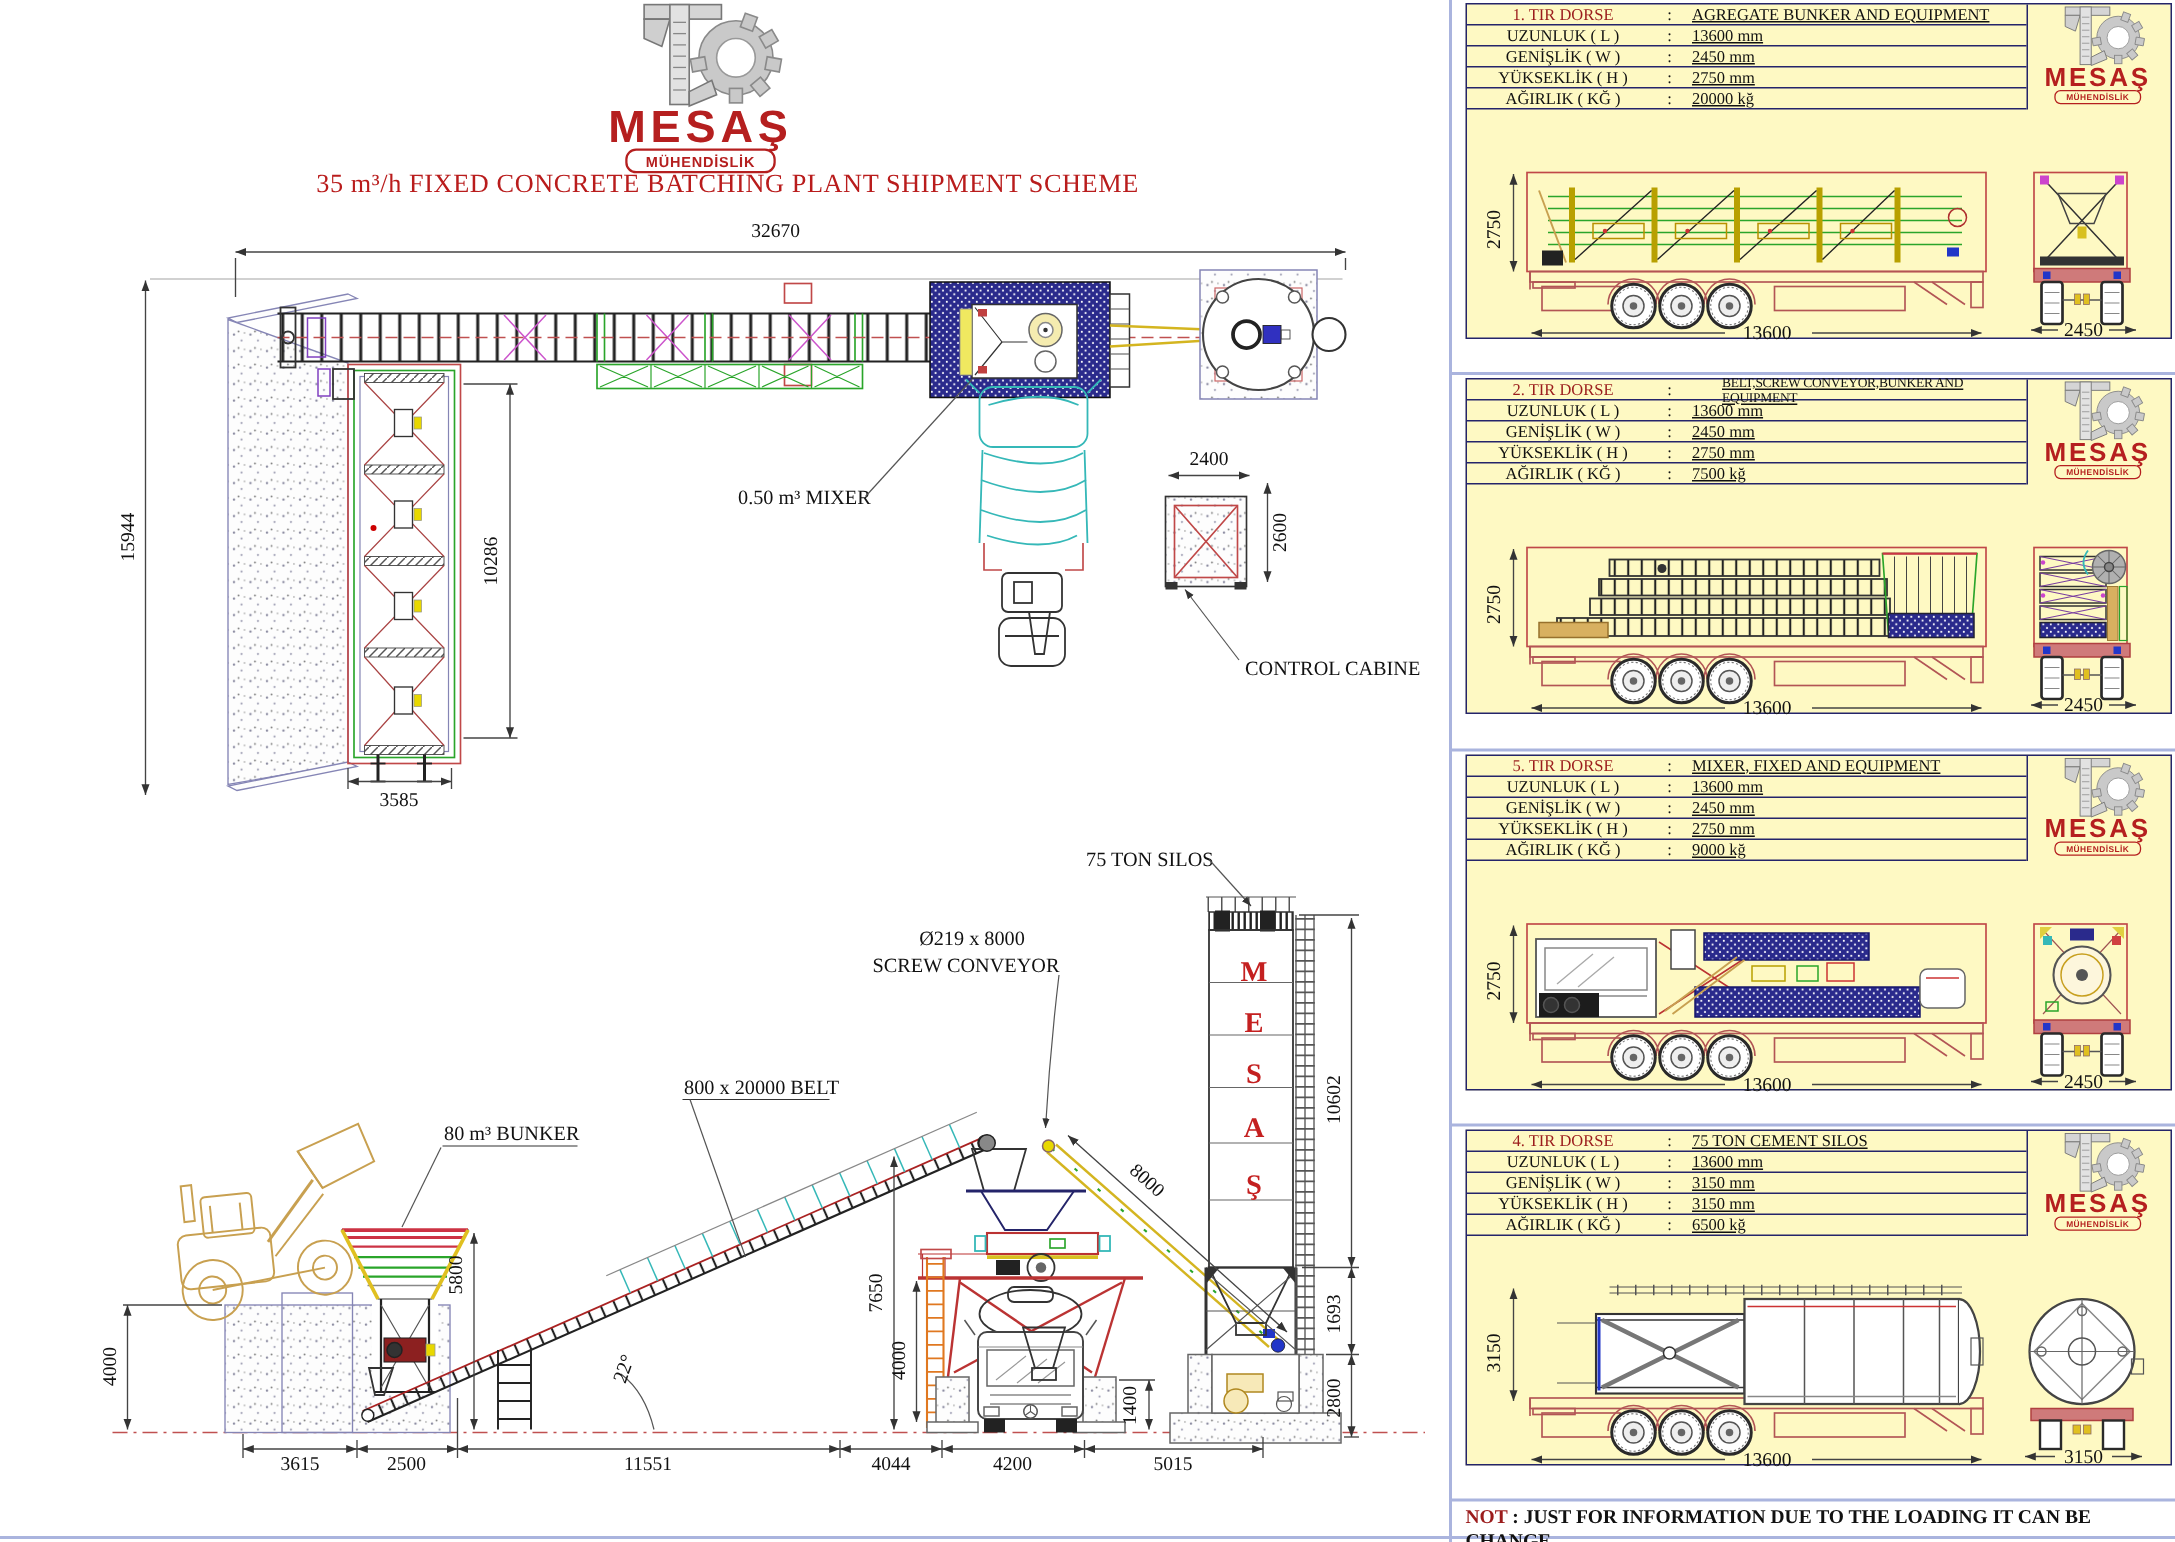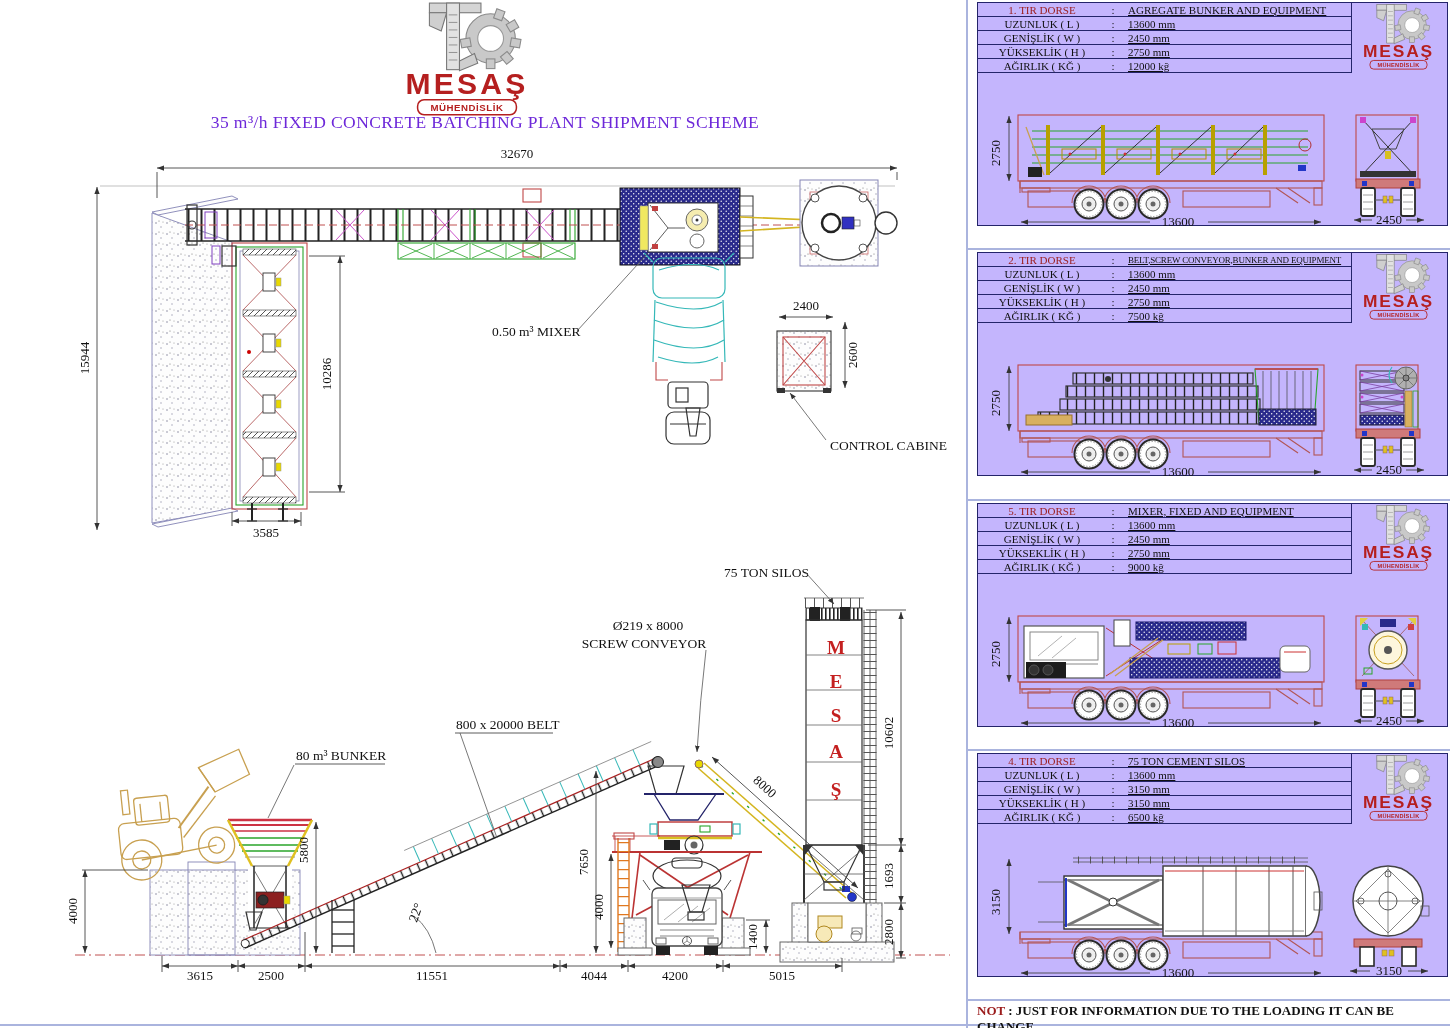--- a/index.html
+++ b/index.html
@@ -1,44 +1,44 @@
 <!DOCTYPE html>
 <html><head>
 <meta charset="utf-8">
 <style>
   html,body{margin:0;padding:0;background:#e8e8f0;}
   .stage{position:relative;width:1450px;height:1028px;background:#fff;overflow:hidden;
          font-family:"Liberation Serif",serif;}
   .title{position:absolute;left:0;top:112px;width:970px;text-align:center;
-         font-size:17.5px;letter-spacing:.4px;color:#6d28d9;}
+         font-size:17.5px;letter-spacing:.4px;color:#b91c1c;}
   svg text{font-family:"Liberation Serif",serif;}
   .dim line{stroke:#444;stroke-width:.9;}
   .dim text{font-size:13px;fill:#111;}
   .ext{stroke:#999;stroke-width:.6;}
   .tick{stroke:#555;stroke-width:.8;}
   .s1{stroke:#333;fill:none;stroke-width:1.2;}
   .s0{stroke:#555;fill:none;stroke-width:.8;}
   .red{stroke:#c04848;fill:none;stroke-width:1.1;}
   .brick{stroke:#b25555;fill:none;stroke-width:1.1;}
   .grn{stroke:#2aa52a;fill:none;stroke-width:1.1;}
   .yel{stroke:#d4b520;fill:none;stroke-width:1.6;}
   .cyn{stroke:#35b8b8;fill:none;stroke-width:1.2;}
   .tan{stroke:#c8a050;fill:none;stroke-width:1.3;}
   .nav{stroke:#24246a;fill:none;stroke-width:1.3;}
   .lbl{font-size:13.5px;fill:#111;}
   .panel{position:absolute;left:977px;width:471px;height:224px;border:1.6px solid #24246a;
-         box-sizing:border-box;background:#c4b5fd;}
+         box-sizing:border-box;background:#fef9c3;}
   .ptable{position:absolute;left:0;top:0;width:373px;border-right:1.4px solid #24246a;}
   .prow{height:13.1px;border-bottom:1.2px solid #24246a;display:flex;align-items:center;
         font-size:11px;color:#111;}
   .pl{width:128px;text-align:center;}
   .pc{width:14px;text-align:center;}
   .pv{flex:1;padding-left:8px;text-decoration:underline;}
   .hd .pl{color:#9b1c1c;}
-  .small-desc{font-size:9px;letter-spacing:-.2px;}
+  .small-desc{font-size:9px;letter-spacing:-.2px;margin-left:20px;}
   .plogo{position:absolute;right:2px;top:1px;}
   .pdraw{position:absolute;left:0;top:0;pointer-events:none;}
   .note{position:absolute;left:977px;top:1003px;width:470px;font-size:13px;color:#111;font-weight:bold;}
   .note .np{color:#9b1c1c;}
   .vline{position:absolute;left:966px;top:0;width:2px;height:1028px;background:#aab4de;}
   .hsep{position:absolute;left:966px;width:484px;height:2px;background:#aab4de;}
   .hbot{position:absolute;left:0;top:1024px;width:1450px;height:2px;background:#aab4de;}
 </style>
 </head>
 <body>
@@ -635,21 +635,21 @@
           <span class="pv">2450 mm</span>
         </div>
     <div class="prow">
           <span class="pl">YÜKSEKLİK ( H )</span>
           <span class="pc">:</span>
           <span class="pv">2750 mm</span>
         </div>
     <div class="prow">
           <span class="pl">AĞIRLIK ( KĞ )</span>
           <span class="pc">:</span>
-          <span class="pv">12000 kğ</span>
+          <span class="pv">20000 kğ</span>
         </div>
   </div>
   <svg class="plogo" width="93" height="67" viewBox="0 0 150 108">
         <use href="#glogo"></use>
       </svg>
   <svg class="pdraw" width="471" height="243" viewBox="0 0 471 243">
     <rect x="40" y="112" width="306" height="66" class="red" stroke-width="1.1"></rect>
     <g transform="translate(40,112)">
       <use href="#tside"></use>
       <g>

